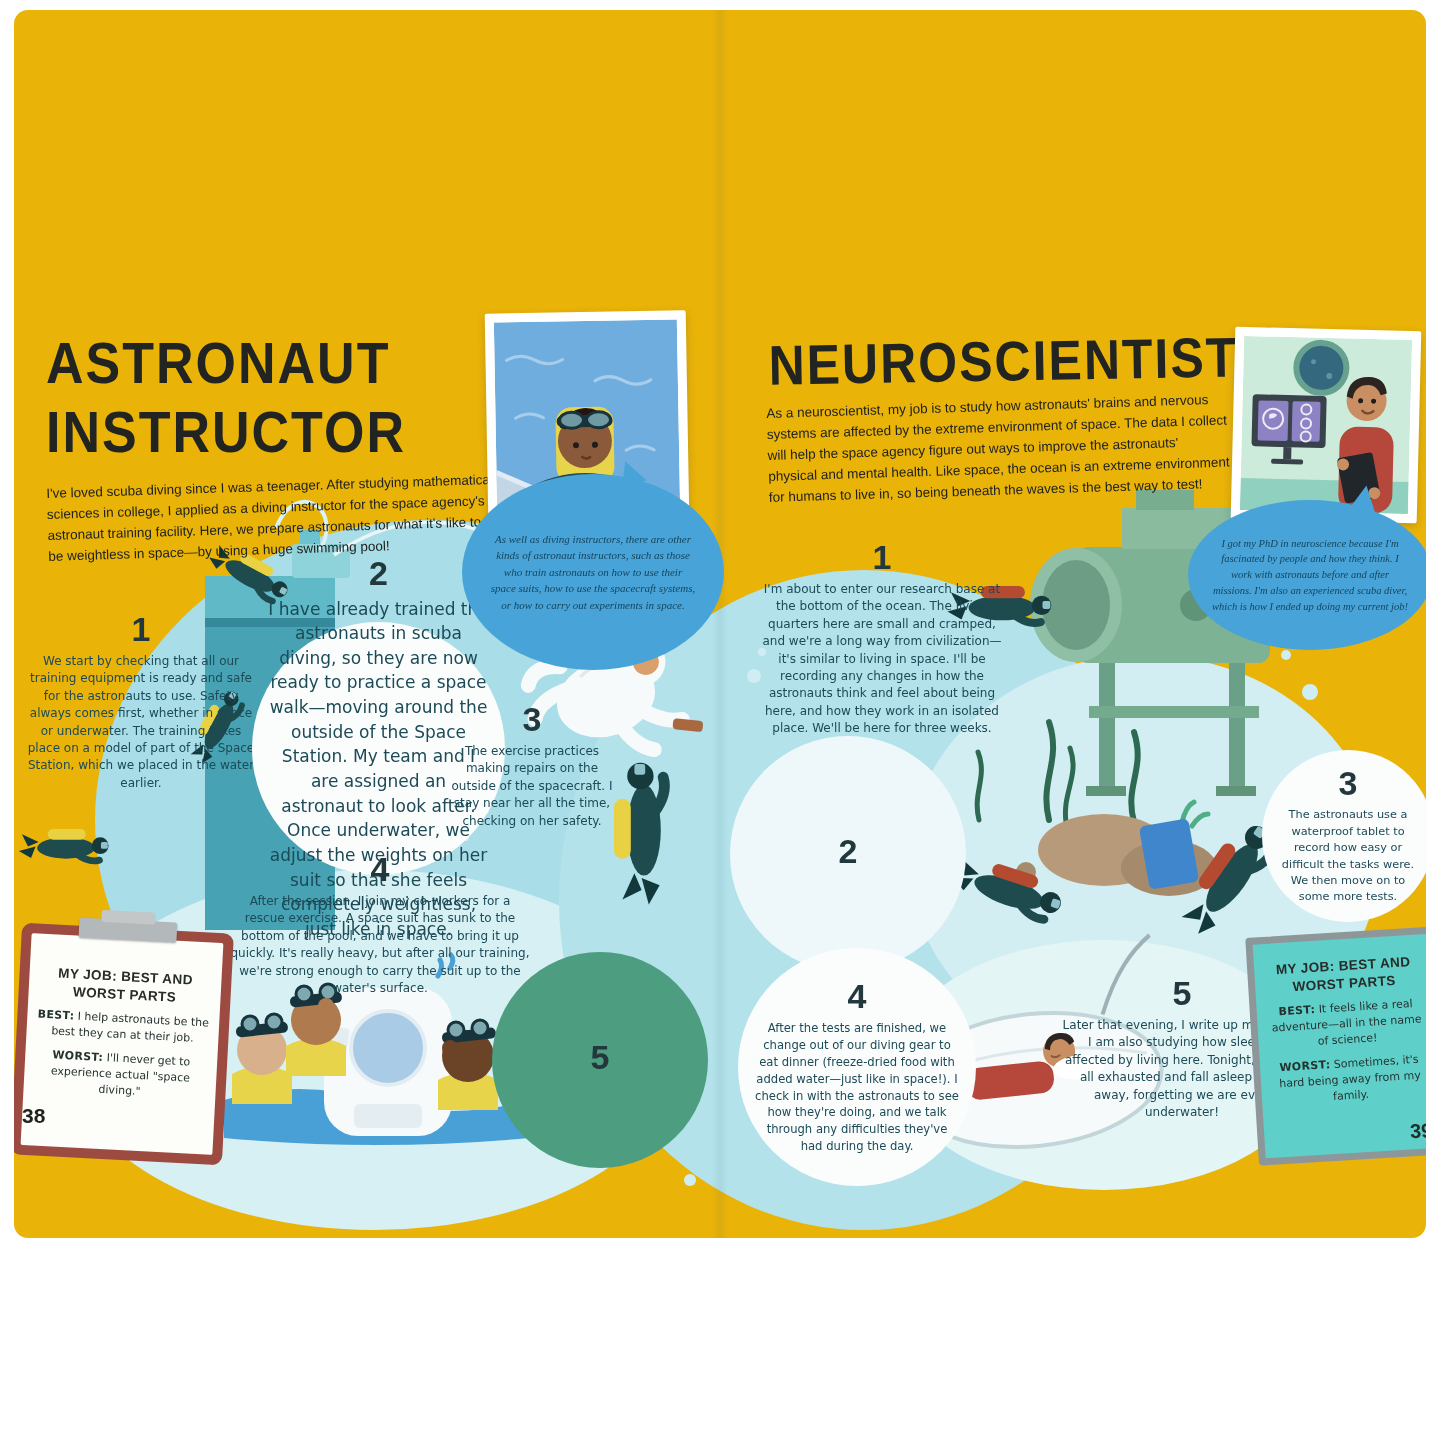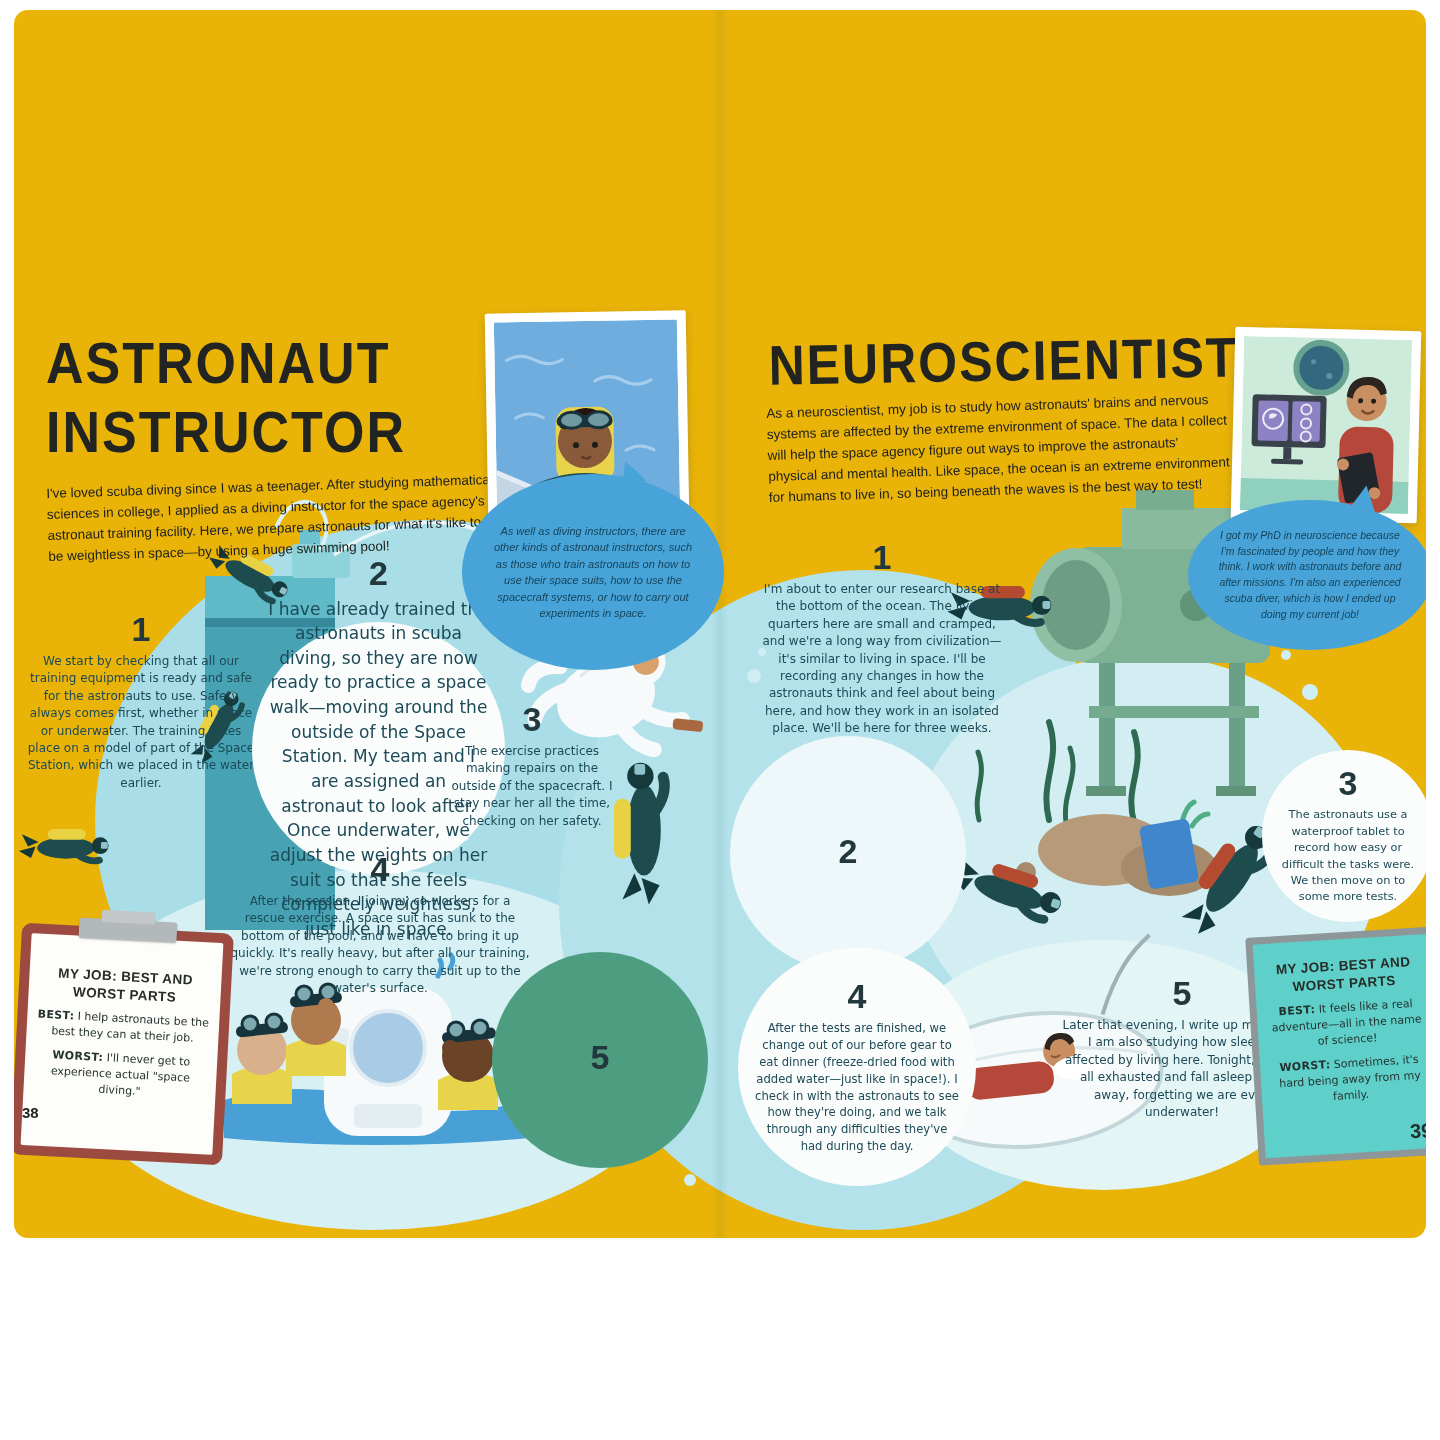--- a/index.html
+++ b/index.html
@@ -22,21 +22,21 @@
   .num{font-size:34px;font-weight:700;color:#22383c;line-height:1;margin-bottom:7px;}
   .txt{font-size:12px;line-height:1.45;font-family:"DejaVu Sans",sans-serif;}
   .circle{border-radius:50%;display:flex;flex-direction:column;align-items:center;
     justify-content:center;box-sizing:border-box;padding:16px;}
   .white{background:#fbfdfd;}
   .green{background:#4d9d80;}
   .green .txt{color:#16424b;}
 
   .bubble{position:absolute;z-index:4;background:#48a3d8;border-radius:50%;display:flex;
     align-items:center;justify-content:center;text-align:center;font-style:italic;color:#15465c;
-    font-size:11px;line-height:1.5;box-sizing:border-box;font-family:Liberation Sans, sans-serif;}
+    font-size:11px;line-height:1.5;box-sizing:border-box;font-family:Liberation Serif, serif;}
   .bubble:after{content:"";position:absolute;top:-14px;width:0;height:0;
     border-left:9px solid transparent;border-right:16px solid transparent;
     border-bottom:24px solid #48a3d8;}
   .bubble1{padding:26px 28px;}
   .bubble1:after{left:60%;transform:rotate(-14deg);}
   .bubble2{padding:20px 24px;font-size:10.5px;}
   .bubble2:after{left:68%;transform:rotate(16deg);}
 
   .photo{position:absolute;z-index:3;background:#ffffff;padding:9px;box-sizing:border-box;
     border-radius:2px;box-shadow:0 3px 9px rgba(0,40,60,.2);}
@@ -52,21 +52,21 @@
     width:54px;height:12px;background:#c3c7c8;border-radius:3px;}
   .jp-title{font-weight:700;font-size:13.5px;letter-spacing:.4px;color:#272c29;line-height:1.3;margin-bottom:8px;}
   .jp-item{margin:0 0 8px;font-size:11px;line-height:1.45;color:#24322f;font-family:"DejaVu Sans",sans-serif;}
   .jp-label{font-weight:700;letter-spacing:.3px;}
 
   .board{position:absolute;left:1238px;top:922px;width:192px;height:228px;z-index:3;
     background:#5fd0c9;border:7px solid #8d979a;border-radius:4px;transform:rotate(-3.5deg);
     box-sizing:border-box;padding:18px 10px 8px;text-align:center;}
   .pg39{position:absolute;right:10px;bottom:6px;font-size:20px;font-weight:700;color:#20302d;}
 
-  .pagenum{position:absolute;z-index:5;font-size:15px;font-weight:700;color:#20231f;}
+  .pagenum{position:absolute;z-index:5;font-size:21px;font-weight:700;color:#20231f;}
 </style>
 </head>
 <body>
 
 <div class="spread">
 
   <svg class="art" viewBox="0 0 1412 1228">
     <defs>
       <g id="diver">
         <path d="M-36,-8 L-58,-18 L-50,-2 Z" fill="#12383c"></path>
@@ -323,21 +323,21 @@
     <div class="num">2</div>
   </div>
 
   <div class="step circle white" style="left:1248px;top:740px;width:172px;height:172px;">
     <div class="num">3</div>
     <div class="txt" style="font-size:11.3px;">The astronauts use a waterproof tablet to record how easy or difficult the tasks were. We then move on to some more tests.</div>
   </div>
 
   <div class="step circle white" style="left:724px;top:938px;width:238px;height:238px;">
     <div class="num">4</div>
-    <div class="txt" style="font-size:11.6px;">After the tests are finished, we change out of our before gear to eat dinner (freeze-dried food with added water—just like in space!). I check in with the astronauts to see how they're doing, and we talk through any difficulties they've had during the day.</div>
+    <div class="txt" style="font-size:11.6px;">After the tests are finished, we change out of our diving gear to eat dinner (freeze-dried food with added water—just like in space!). I check in with the astronauts to see how they're doing, and we talk through any difficulties they've had during the day.</div>
   </div>
 
   <div class="step" style="left:1048px;top:966px;width:240px;z-index:3;">
     <div class="num">5</div>
     <div class="txt">Later that evening, I write up my notes. I am also studying how sleep is affected by living here. Tonight, we are all exhausted and fall asleep right away, forgetting we are even underwater!</div>
   </div>
 
   <div class="board">
     <div class="jp-title">MY JOB: BEST AND WORST PARTS</div>
     <p class="jp-item"><span class="jp-label">BEST:</span>

